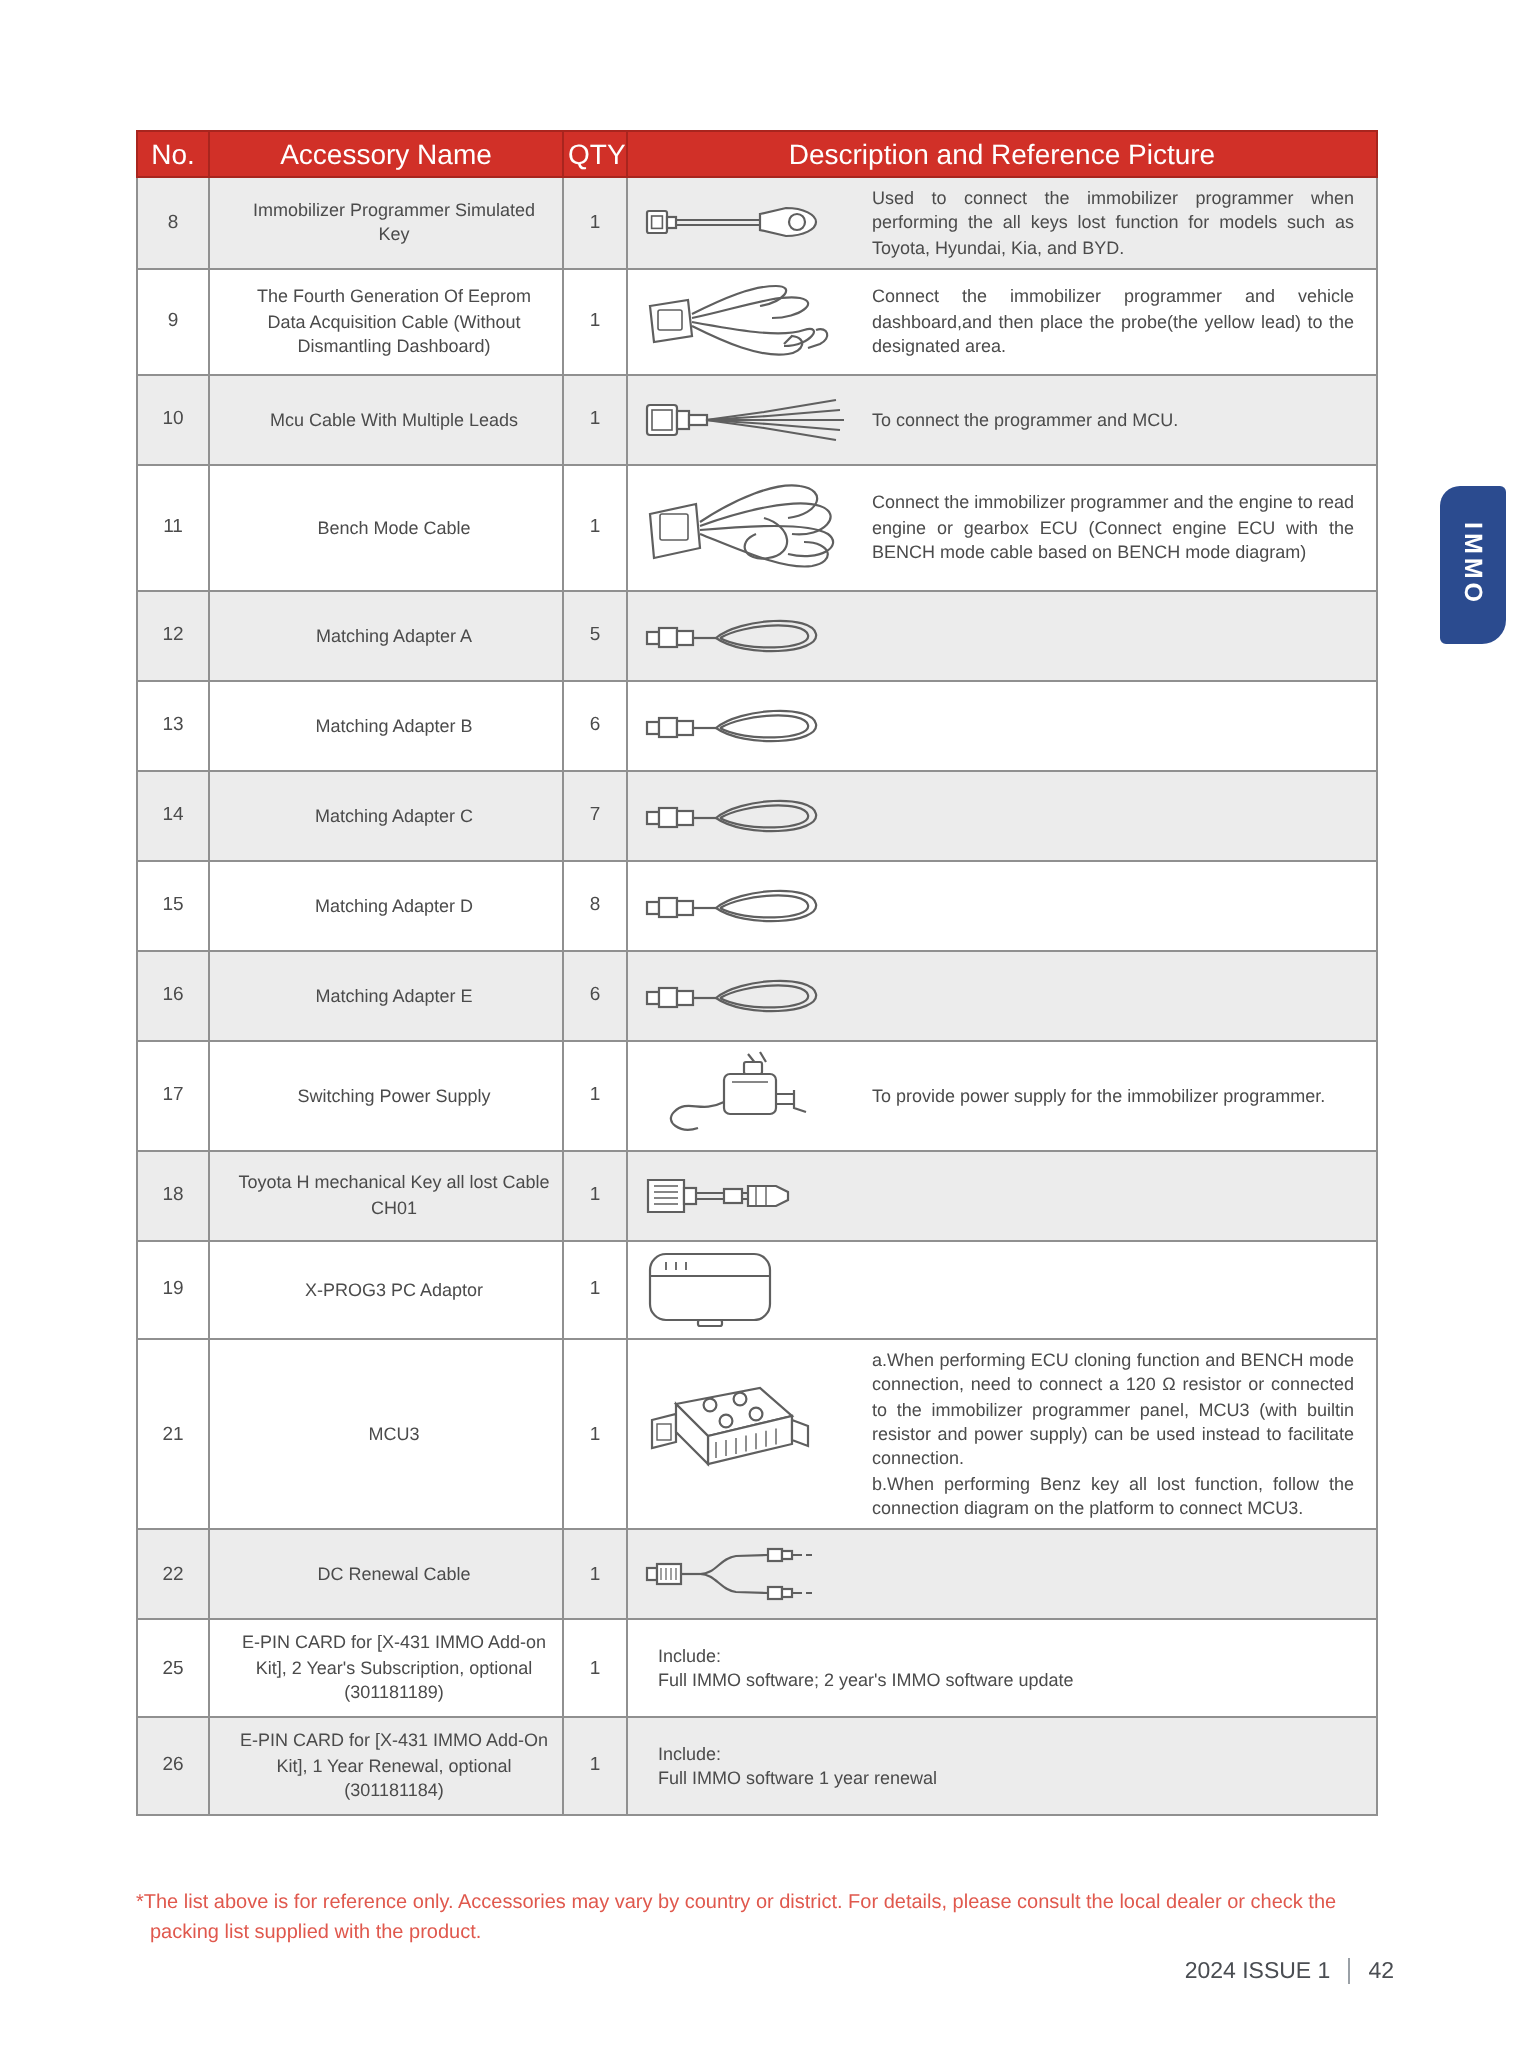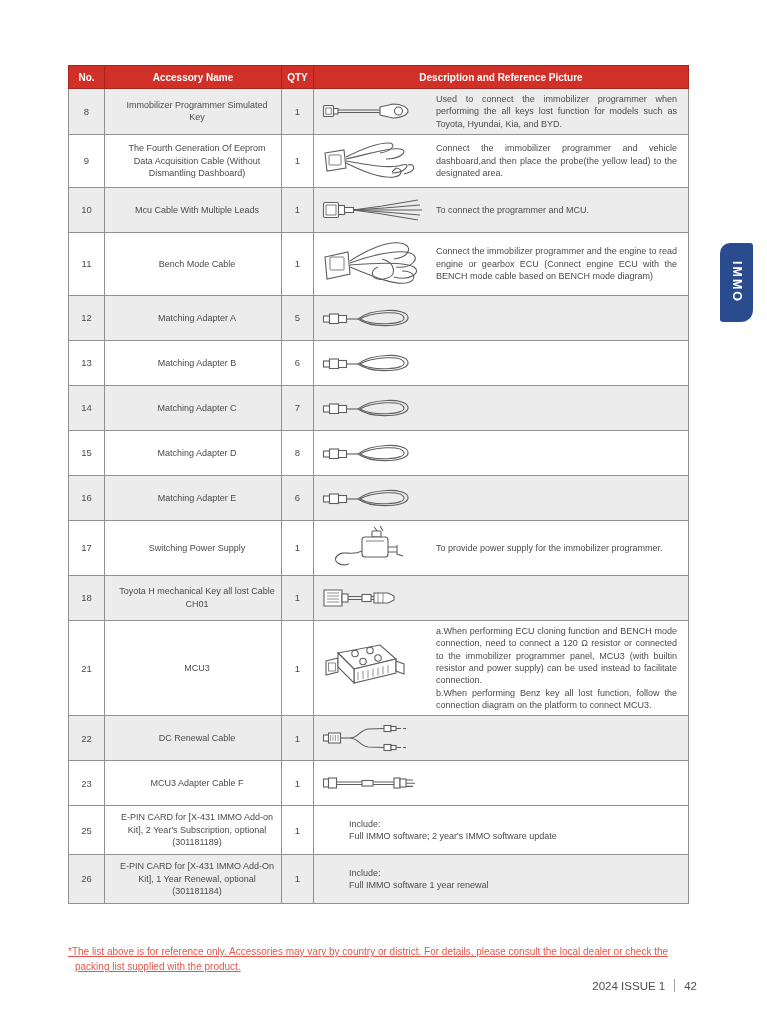--- a/index.html
+++ b/index.html
@@ -26,48 +26,48 @@
   }
   
   table.acc-table{
     position:absolute;left:68px;top:65px;width:620px;
     border-collapse:collapse;table-layout:fixed;
     background:#fff;
   }
   col.c-no{width:36px}col.c-name{width:177px}col.c-qty{width:32px}col.c-desc{width:375px}
   .acc-table th{
     background:var(--header-bg,#d13028);
-    color:#fff;font-size:10px;font-weight:bold;
+    color:#fff;font-size:14px;font-weight:normal;
     height:22px;border:1px solid var(--header-border,#a8251e);
     text-align:center;padding:0 2px;
   }
   .acc-table td{
     border:1px solid var(--border-grey,#909090);
     color:var(--text,#4b4b4b);
     vertical-align:middle;
     height:34px;
   }
   tr.shaded td{background:var(--row-shade,#ececec);}
   td.no,td.qty{font-size:9.5px;text-align:center;}
   td.name{font-size:9px;line-height:1.4;padding:5px 5px 5px 13px;text-align:center;margin-left:18px;}
   td.desc{padding:0;}
   .desc-inner{display:flex;align-items:center;gap:6px;padding:4px 8px;}
   .desc-inner.no-pic{padding-left:15px;}
   .pic{flex:0 0 108px;width:108px;display:flex;align-items:center;justify-content:flex-start;}
   .desc-text{
     flex:1;font-size:9px;line-height:1.37;
     text-align:justify;white-space:pre-line;padding-right:3px;
   }
-  .desc-inner.no-pic .desc-text{text-align:left;margin-left:20px;}
+  .desc-inner.no-pic .desc-text{text-align:left;}
   
   .footnote{
     position:absolute;left:68px;top:944px;width:624px;
     margin:0;font-size:10px;line-height:1.5;
     color:var(--footnote-red,#e0584d);
-    padding-left:7px;text-indent:-7px;text-decoration:underline;
+    padding-left:7px;text-indent:-7px;
   }
   .page-footer{
     position:absolute;top:979px;right:70px;
     display:flex;align-items:center;gap:9px;
     font-size:11.5px;color:#4a4d52;
   }
   .footer-sep{width:1px;height:13px;background:#9aa0a6;}
 </style>
 </head>
 <body>
@@ -353,20 +353,40 @@
                     <path d="M52,9 L66,9 L72,12 L72,16 L66,19 L52,19 Z"></path>
                     <path d="M56,9 v10 M61,9 v10" stroke-width=".7" fill="none"></path>
                   </g>
                 </svg>
               </div>
         <div class="desc-text"></div>
       </div>
     </td>
   </tr>
         <tr class="acc-row">
+    <td class="no">19</td>
+    <td class="name">X-PROG3 PC Adaptor</td>
+    <td class="qty">1</td>
+    <td class="desc">
+      <div class="desc-inner">
+        <div class="pic">
+                <svg width="66" height="40" viewBox="0 0 66 40">
+                  <g fill="#fff" stroke="#5f5f5f" stroke-width="1.1">
+                    <rect x="3" y="2" width="60" height="33" rx="8"></rect>
+                    <path d="M3,13 H63" fill="none" stroke-width=".9"></path>
+                    <path d="M11,6 v4 M16,6 v4 M21,6 v4" fill="none" stroke-width=".9"></path>
+                    <rect x="27" y="35" width="12" height="3" rx="1"></rect>
+                  </g>
+                </svg>
+              </div>
+        <div class="desc-text"></div>
+      </div>
+    </td>
+  </tr>
+        <tr class="acc-row">
     <td class="no">21</td>
     <td class="name">MCU3</td>
     <td class="qty">1</td>
     <td class="desc">
       <div class="desc-inner">
         <div class="pic">
                 <svg width="84" height="58" viewBox="0 0 84 58">
                   <g fill="#fff" stroke="#5f5f5f" stroke-width="1.1">
                     <path d="M4,22 L16,19 L16,33 L4,36 Z"></path>
                     <rect x="6.5" y="24" width="7" height="8" fill="none" stroke-width=".7"></rect>
@@ -409,43 +429,20 @@
                     <rect x="69" y="23.5" width="5" height="4"></rect>
                     <path d="M74,25.5 h5 m2,0 h3" fill="none"></path>
                   </g>
                 </svg>
               </div>
         <div class="desc-text"></div>
       </div>
     </td>
   </tr>
         <tr class="acc-row">
-    <td class="no">23</td>
-    <td class="name">MCU3 Adapter Cable F</td>
-    <td class="qty">1</td>
-    <td class="desc">
-      <div class="desc-inner">
-        <div class="pic">
-                <svg width="104" height="22" viewBox="0 0 104 22">
-                  <g fill="#fff" stroke="#5f5f5f" stroke-width="1.1">
-                    <rect x="1.5" y="7" width="5" height="8"></rect>
-                    <rect x="6.5" y="6" width="8" height="10"></rect>
-                    <path d="M14.5,10 H72 M14.5,12.5 H72" fill="none"></path>
-                    <rect x="40" y="8.5" width="11" height="5.5"></rect>
-                    <rect x="72" y="6" width="6" height="10"></rect>
-                    <rect x="78" y="7" width="6" height="8"></rect>
-                    <path d="M84,8 h7 M84,11.2 h9 M84,14.4 h7" fill="none"></path>
-                  </g>
-                </svg>
-              </div>
-        <div class="desc-text"></div>
-      </div>
-    </td>
-  </tr>
-        <tr class="acc-row">
     <td class="no">25</td>
     <td class="name">E-PIN CARD for [X-431 IMMO Add-on Kit], 2 Year's Subscription, optional (301181189)</td>
     <td class="qty">1</td>
     <td class="desc">
       <div class="desc-inner no-pic">
 
         <div class="desc-text">Include:
 Full IMMO software; 2 year's IMMO software update</div>
       </div>
     </td>

